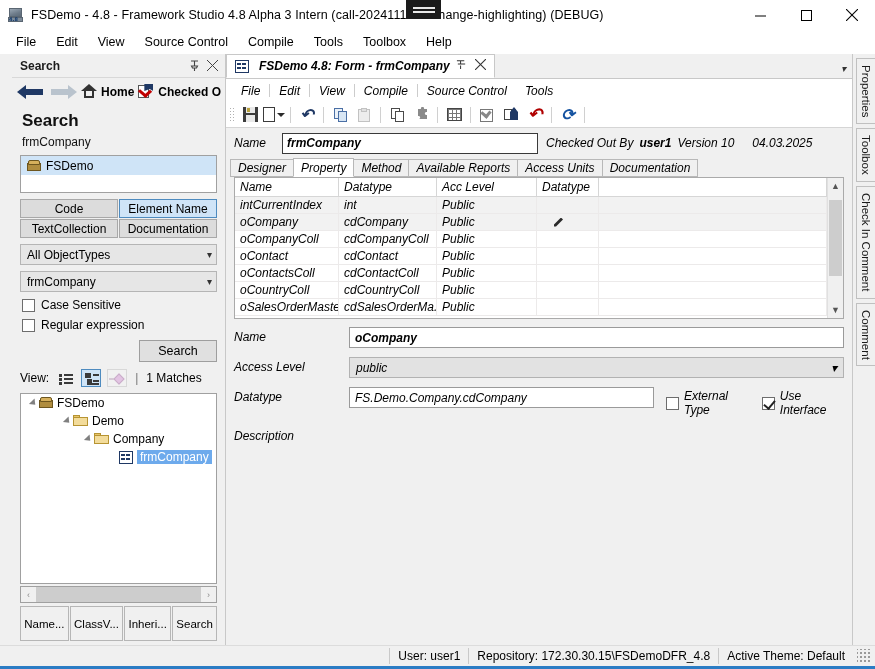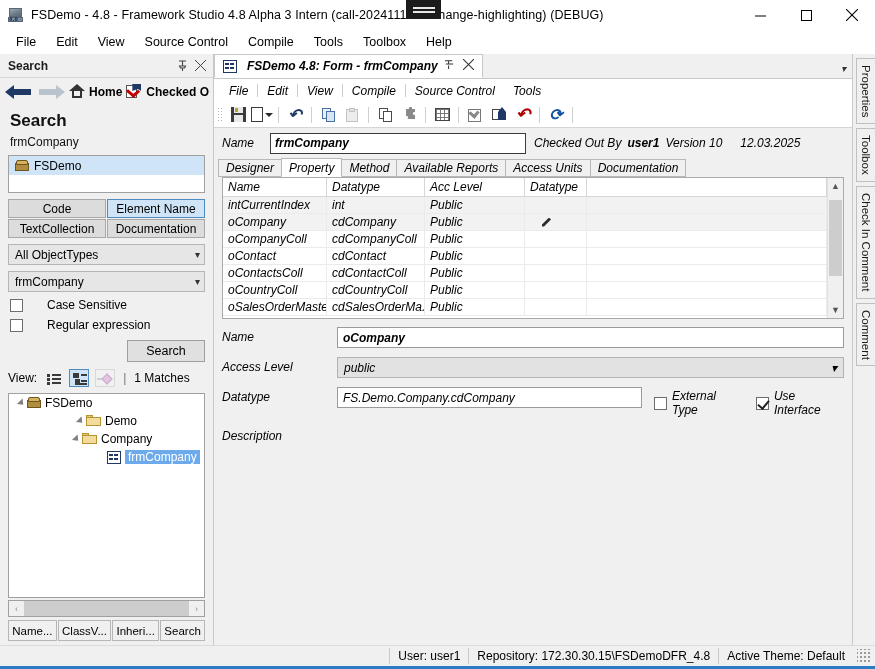--- a/index.html
+++ b/index.html
@@ -96,20 +96,21 @@
     color: #000;
     white-space: nowrap;
   }
 
   
   .body {
     flex: 1 1 auto;
     display: flex;
     min-height: 0;
     background: #f0f0f0;
+    margin-left: 12px;
   }
 
   
   .leftpanel {
     width: 214px;
     flex: 0 0 214px;
     display: flex; flex-direction: column;
     background: #f0f0f0;
     border-right: 1px solid #c8c8c8;
   }
@@ -224,21 +225,21 @@
     background: #e6e6e6;
     border: 1px solid #b5b5b5;
     display: flex; align-items: center;
     padding: 0 4px 0 6px;
     font-size: 12px;
   }
   .combo .lbl { flex: 1 1 auto; }
   .combo .caret { color: #333; font-size: 10px; }
 
   .cbrow {
-    display: flex; align-items: center; gap: 24px;
+    display: flex; align-items: center; gap: 6px;
     margin: 6px 8px 0 10px;
     font-size: 12px;
   }
   .cbox {
     width: 13px; height: 13px; background: #fff;
     border: 1px solid #6d6d6d; flex: 0 0 13px;
     position: relative;
   }
   .cbox.checked::after {
     content: ""; position: absolute; left: 3px; top: 0px;
@@ -311,21 +312,21 @@
     display: flex; align-items: center;
   }
   .hscroll .ar { width: 15px; height: 15px; display:flex; align-items:center; justify-content:center; color:#8a8a8a; font-size: 9px; }
   .hscroll .thumb { flex: 1 1 auto; height: 15px; background: #cdcdcd; }
 
   .bottom-tabs {
     display: flex; gap: 1px; padding: 3px 8px 4px 8px;
   }
   .btab {
     flex: 1 1 auto;
-    height: 21px;
+    height: 35px;
     background: #f0f0f0;
     border: 1px solid #b6b6b6;
     display: flex; align-items: center; justify-content: center;
     font-size: 11.5px;
     overflow: hidden; white-space: nowrap;
   }
 
   
   .center {
     flex: 1 1 auto;
@@ -746,21 +747,21 @@
         <div class="tnode" style="padding-left:6px">
           <span class="exp">
               <i></i>
             </span>
           <span class="pkg-ico" style="margin-right:4px">
               <i class="b"></i>
               <i class="t"></i>
             </span>
           <span class="lbl">FSDemo</span>
         </div>
-        <div class="tnode" style="padding-left:65px">
+        <div class="tnode" style="padding-left:40px">
           <span class="exp">
               <i></i>
             </span>
           <span class="folder-ico">
               <i class="tab"></i>
               <i class="bd"></i>
             </span>
           <span class="lbl">Demo</span>
         </div>
         <div class="tnode" style="padding-left:61px">
@@ -911,21 +912,21 @@
       </div>
 
       <div class="namerow">
         <span class="lab">Name</span>
         <span class="name-input">frmCompany</span>
         <span class="meta">
           <span>Checked Out By</span>
           <b>user1</b>
           <span>Version 10</span>
           <span class="sp"></span>
-          <span>12.03.2025</span>
+          <span>04.03.2025</span>
         </span>
       </div>
 
       <div class="ptabs">
         <div class="ptab">Designer</div>
         <div class="ptab act">Property</div>
         <div class="ptab">Method</div>
         <div class="ptab">Available Reports</div>
         <div class="ptab">Access Units</div>
         <div class="ptab">Documentation</div>

